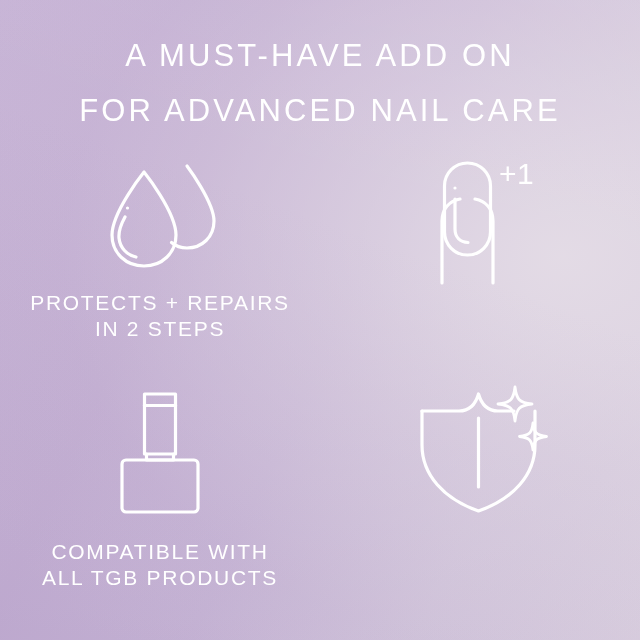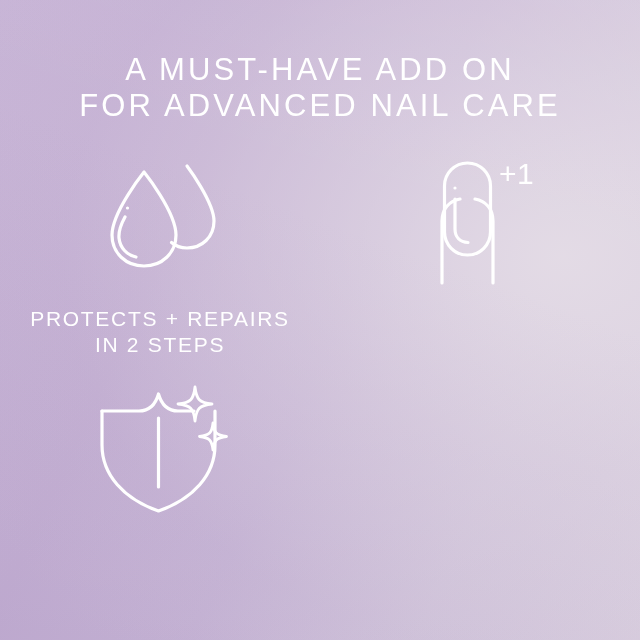--- a/index.html
+++ b/index.html
@@ -20,27 +20,27 @@
   #poster::after {
     content: "";
     position: absolute;
     inset: 0;
     background: linear-gradient(200deg, rgba(255,255,255,0.05) 0%, rgba(255,255,255,0) 38%, rgba(166,142,190,0.16) 88%, rgba(160,136,186,0.20) 100%);
     pointer-events: none;
   }
 
   .headline {
     position: absolute;
-    top: 52px;
+    top: 28px;
     left: 0;
     right: 0;
     text-align: center;
     color: #ffffff;
     font-size: 31px;
-    line-height: 36px;
+    line-height: 55px;
     font-weight: 300;
     letter-spacing: 3.1px;
     white-space: pre-line;
     z-index: 3;
   }
 
   .grid {
     position: absolute;
     top: 150px;
     left: 0;
@@ -58,21 +58,20 @@
     justify-content: flex-start;
   }
   .icon-wrap {
     height: 140px;
     display: flex;
     align-items: center;
     justify-content: center;
   }
   .cell.row2 .icon-wrap { height: 136px; }
   .caption {
-    margin-top: 16px;
     text-align: center;
     color: #ffffff;
     font-size: 21px;
     line-height: 26px;
     font-weight: 300;
     letter-spacing: 1.7px;
     white-space: pre-line;
   }
   .cell.row2 .caption { margin-top: 20px; }
   svg { display: block; overflow: visible; }
@@ -113,20 +112,36 @@
           <rect x="27.5" y="6" width="46" height="92" rx="23" ry="23"></rect>
 
           <path d="M38 42 L38 72 C38 80 43 85 51 85.5"></path>
           <circle cx="38" cy="31" r="1.6" fill="#ffffff" stroke="none"></circle>
 
           <text x="82" y="27" font-family="Liberation Sans, sans-serif" font-size="30" font-weight="300" letter-spacing="0.5" fill="#ffffff" stroke="none">+1</text>
         </svg>
       </div>
     </div>
 
+    <div class="cell row2">
+      <div class="icon-wrap">
+        <svg width="104" height="130" viewBox="0 0 104 130" fill="none" stroke="#ffffff" stroke-width="3.2" stroke-linecap="round" stroke-linejoin="round">
+
+          <path d="M36.5 8 L67.5 8 L67.5 68 L36.5 68 Z"></path>
+
+          <line x1="36.5" y1="19.5" x2="67.5" y2="19.5"></line>
+
+          <path d="M38.5 68 L38.5 74 L65.5 74 L65.5 68"></path>
+
+          <rect x="14" y="74" width="76" height="52" rx="4" ry="4"></rect>
+        </svg>
+      </div>
+      <div class="caption">COMPATIBLE WITH
+ALL TGB PRODUCTS</div>
+    </div>
 
     <div class="cell row2">
       <div class="icon-wrap">
         <svg width="134" height="128" viewBox="0 0 134 128" fill="none" stroke="#ffffff" stroke-width="3.2" stroke-linecap="round" stroke-linejoin="round">
 
           <path d="M9 24 L46 24 C56 24 62.5 17.5 65.5 7 C68.5 17.5 75 24 85 24 L101 24"></path>
           <path d="M9 24 L9 58 C9 88 31 112 65.5 124 C100 112 122 88 122 58 L122 24"></path>
 
           <line x1="65.5" y1="31" x2="65.5" y2="100"></line>
 

